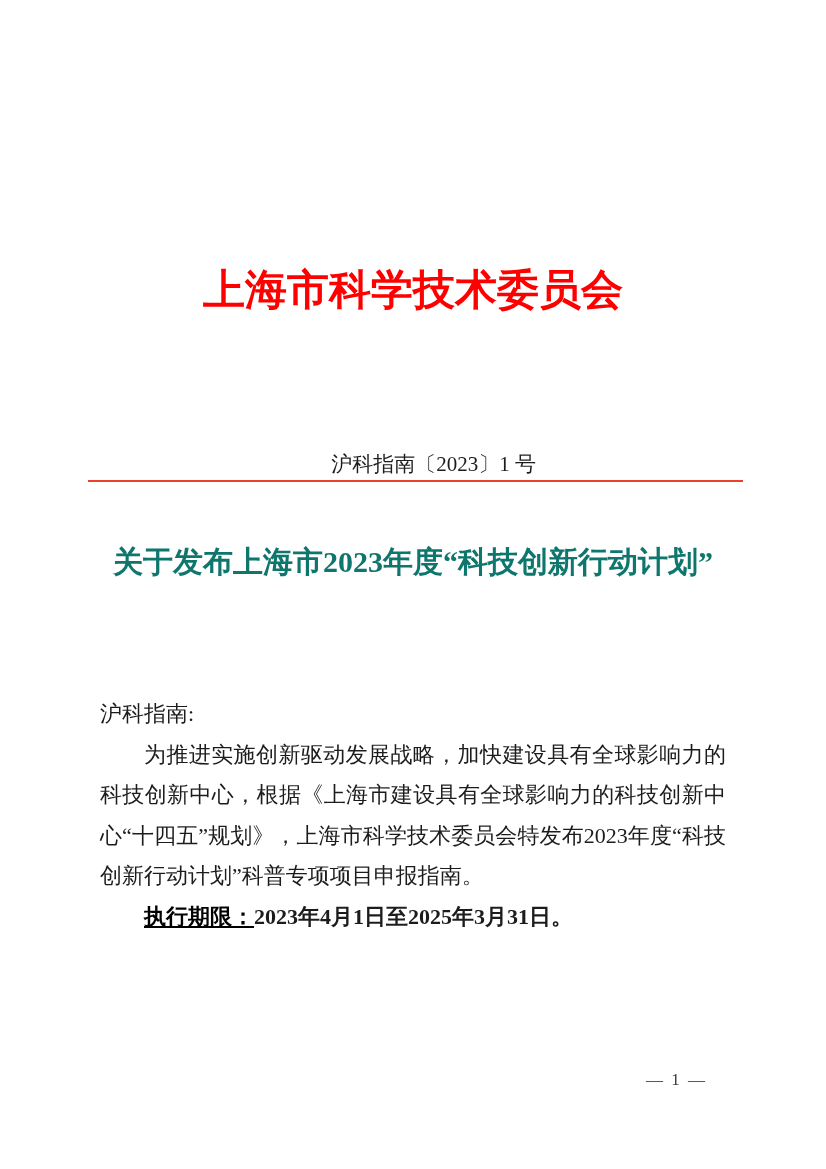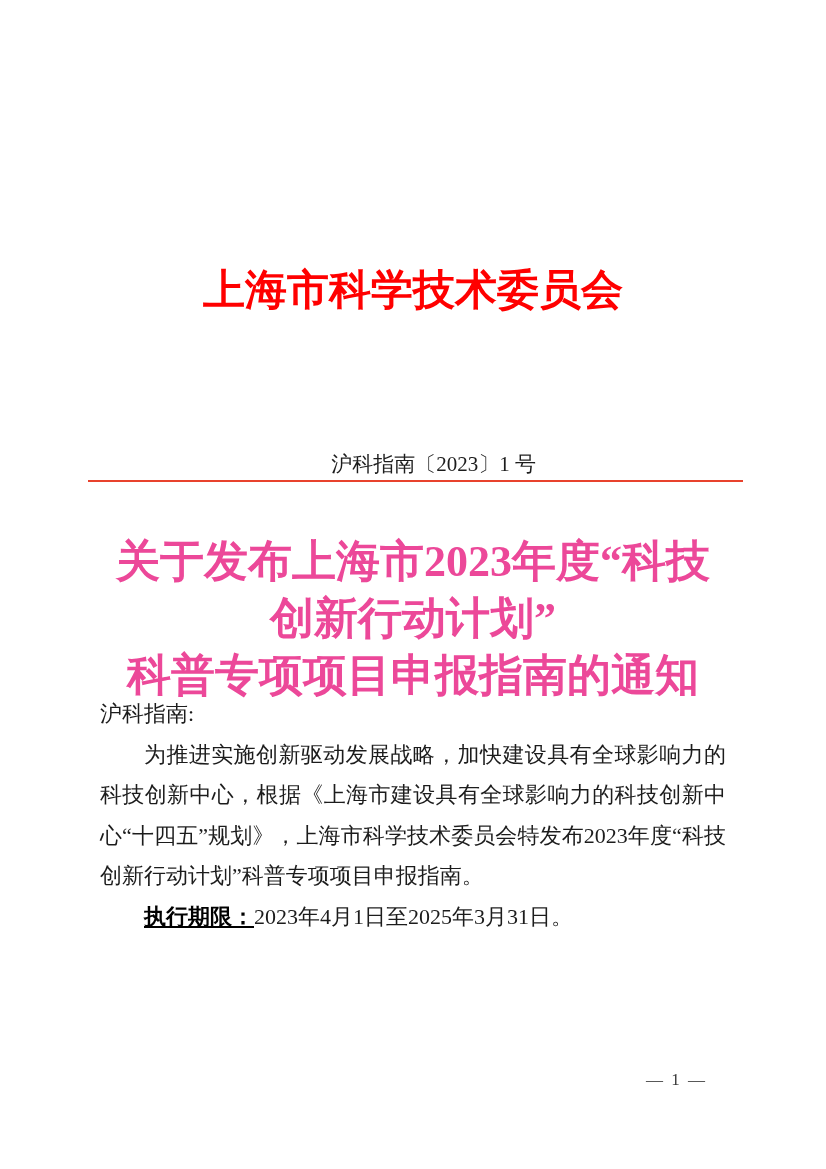--- a/index.html
+++ b/index.html
@@ -48,23 +48,23 @@
     height: 2px;
     background: #e8422d;
   }
 
   .notice-title {
     position: absolute;
     top: 533px;
     left: 100px;
     width: 626px;
     text-align: center;
-    font-size: 44px;
+    font-size: 30px;
     font-weight: bold;
-    color: #ec4899;
+    color: #0f766e;
     line-height: 57px;
     font-family: "Liberation Serif", serif;
   }
 
   .body-block {
     position: absolute;
     top: 694px;
     left: 100px;
     width: 626px;
     font-size: 22px;
@@ -88,21 +88,21 @@
   }
 
   .topic-heading, .direction-heading {
     text-indent: 2em;
     font-weight: bold;
     color: #000000;
   }
 
   .exec-line { text-indent: 2em; }
   .exec-label { font-weight: bold; color: #000000; text-decoration: underline; }
-  .exec-value { font-weight: normal; color: #1c1c1c; }
+  .exec-value { font-weight: bold; color: #1c1c1c; }
 
   .page-number {
     position: absolute;
     top: 1070px;
     right: 119px;
     font-size: 17px;
     color: #3a3a3a;
     font-family: "Liberation Serif", serif;
     letter-spacing: 2px;
   }
@@ -113,21 +113,20 @@
 <div class="page">
 
   <div class="org-title">上海市科学技术委员会</div>
 
   <div class="doc-number">沪科指南〔2023〕1 号</div>
 
   <div class="red-line"></div>
 
   <div class="notice-title">
     <div>关于发布上海市2023年度“科技创新行动计划”</div>
-    <div>科普专项项目申报指南的通知</div>
   </div>
 
   <div class="body-block">
     <div class="salutation">沪科指南:</div>
 
     <p class="para">为推进实施创新驱动发展战略，加快建设具有全球影响力的科技创新中心，根据《上海市建设具有全球影响力的科技创新中心“十四五”规划》，上海市科学技术委员会特发布2023年度“科技创新行动计划”科普专项项目申报指南。</p>
 
 
 
 

